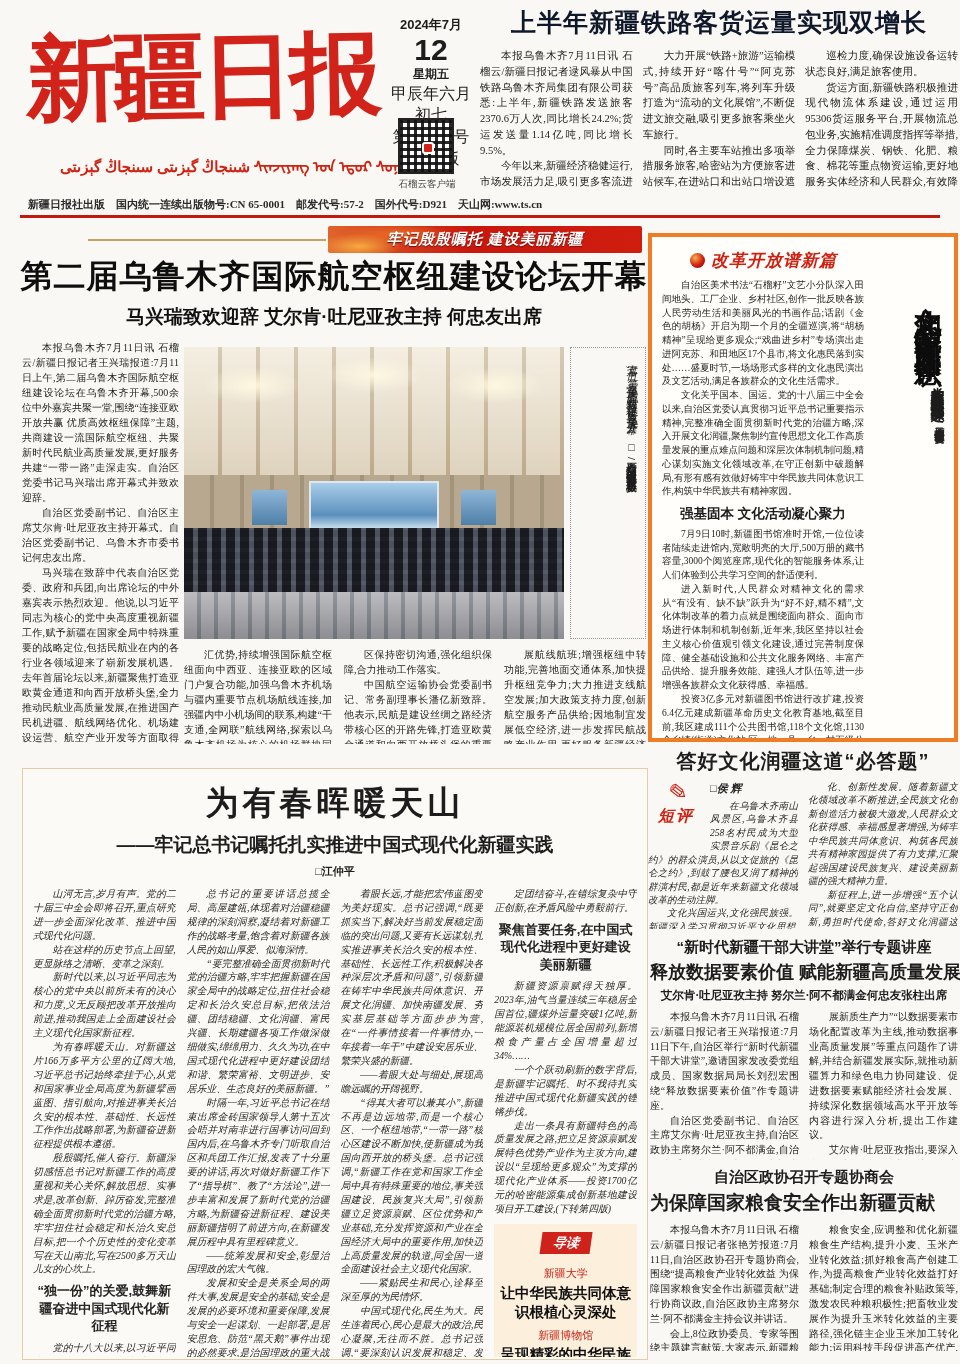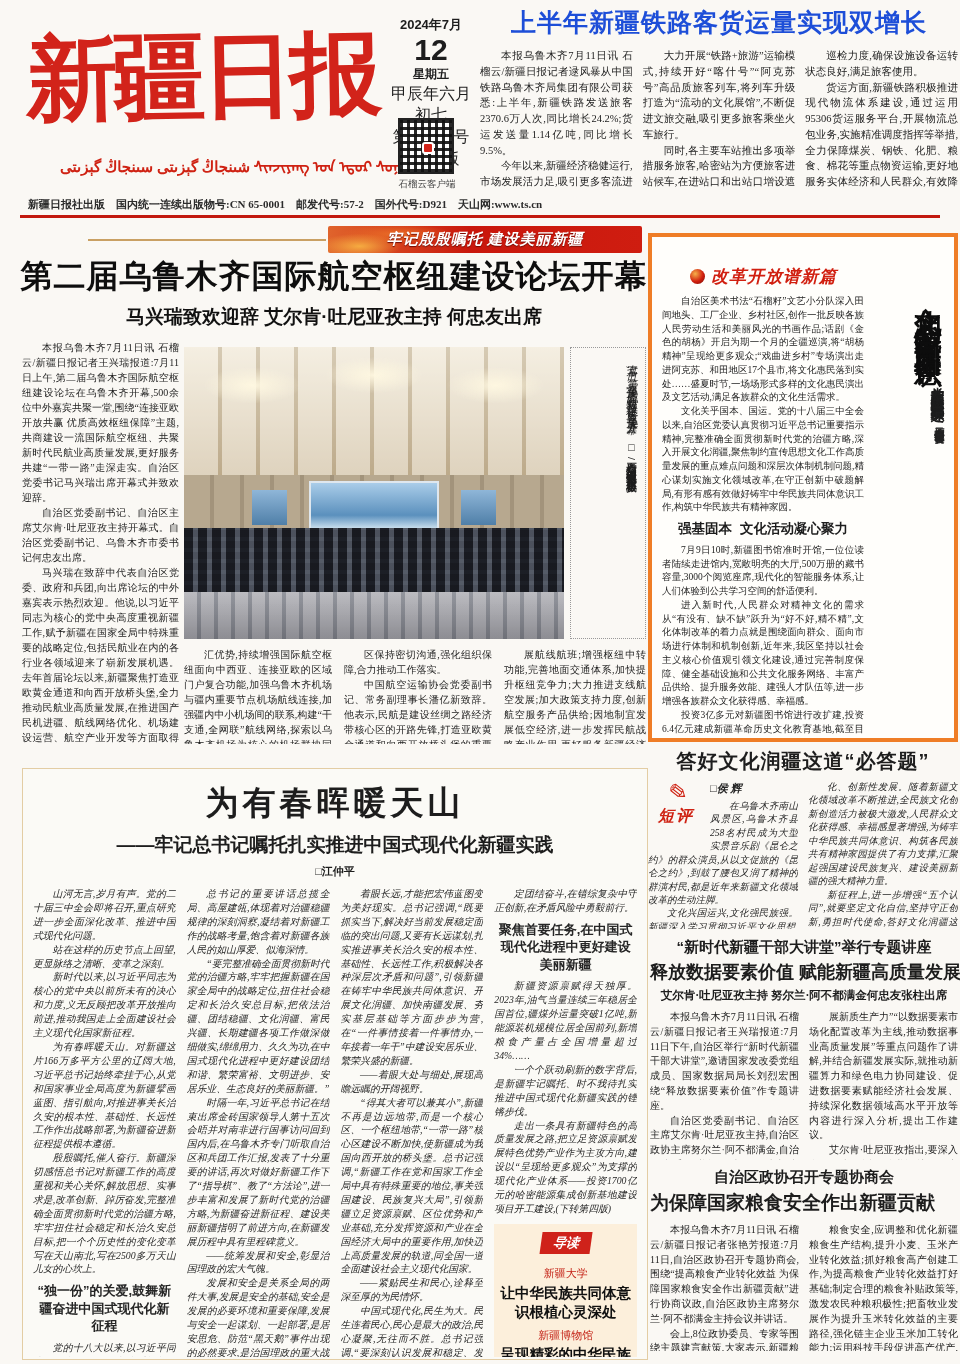--- a/index.html
+++ b/index.html
@@ -23,21 +23,21 @@
   #qr { left:398px; top:118px; width:56px; height:56px; border:2px solid #222; background-color:#fff;
         background-image: repeating-linear-gradient(0deg,rgba(17,17,17,.9) 0 3px,transparent 3px 7px),
                           repeating-linear-gradient(90deg,rgba(17,17,17,.9) 0 3px,#fff 3px 7px); }
   #qr .dot { position:absolute; left:22px; top:22px; width:12px; height:12px; background:#d2231a; border-radius:3px; border:2px solid #fff; }
   #qrcap { left:390px; top:178px; width:74px; text-align:center; font-size:9.5px; color:#444; }
   #publine { left:28px; top:197px; width:620px; font-size:11px; font-weight:bold; color:#2c2c2c; white-space:nowrap; }
   #redrule { left:20px; top:215px; width:920px; height:3px; background:#c2190e; }
 
   
   #toparticle { left:480px; top:6px; width:478px; }
-  #toparticle h2 { font-size:25px; letter-spacing:1px; text-align:center; font-weight:900; color:#1d4ed8; }
+  #toparticle h2 { font-size:25px; letter-spacing:1px; text-align:center; font-weight:900; color:#0f172a; }
   #topcols { display:flex; gap:10px; margin-top:9px; }
   #topcols > div { flex:1; height:144px; overflow:hidden; font-size:10.5px; line-height:1.5; color:#222; }
 
   
   #goldline { left:88px; top:239px; width:238px; height:2px; background:#c9a063; }
   #banner { left:328px; top:226px; width:314px; height:27px; border-radius:2px; display:flex; align-items:center; justify-content:center;
             background: radial-gradient(ellipse 60px 18px at 10% 75%, rgba(247,176,66,.95), transparent 70%),
                         radial-gradient(ellipse 80px 14px at 22% 30%, rgba(238,120,40,.8), transparent 70%),
                         linear-gradient(90deg,#e0642c,#c9170c 45%,#cf1d10); }
   #banner span { color:#fff; font-weight:bold; font-style:italic; font-size:15px; letter-spacing:1px; text-shadow:0 1px 1px #6f0b04; }
@@ -65,26 +65,26 @@
   .ph-chairs { position:absolute; left:0; top:84%; width:100%; height:16%;
       background: repeating-linear-gradient(90deg, #e9e9ec 0 13px, #b7bac1 13px 17px),
                   linear-gradient(rgba(60,60,70,.25), rgba(30,30,40,.45)); background-blend-mode:multiply; }
   #photocap { left:570px; top:347px; width:76px; height:292px; writing-mode:vertical-rl; border:1px dotted #999;
               padding:8px 5px; font-size:10.5px; line-height:1.7; }
   #photocap .cap { font-style:italic; letter-spacing:2px; }
   #photocap .credit { font-weight:bold; margin-top:8px; letter-spacing:1px; font-style:normal; }
 
   
   #culturebox { left:648px; top:233px; width:310px; height:509px; border:4px solid #ef7d26; background:#fffefb; padding:8px 10px; overflow:hidden; }
-  #cult-kicker { display:flex; align-items:center; gap:6px; margin:20px 0 7px 28px; }
+  #cult-kicker { display:flex; align-items:center; gap:6px; margin:4px 0 7px 28px; }
   #cult-kicker .ball { width:15px; height:15px; border-radius:50%;
       background: radial-gradient(circle at 35% 32%, #f6b04a, #d11f0e 55%, #6f0c05); }
   #cult-kicker span.t { color:#d11f10; font-weight:900; font-style:italic; font-size:17px; letter-spacing:1px; font-family:"Liberation Sans",sans-serif; }
   #cult-text { position:relative; width:202px; font-size:9.5px; line-height:1.45; }
-  #cult-text h3 { text-align:center; font-size:13.5px; margin:5px 0 4px; font-family:Liberation Mono, monospace; }
+  #cult-text h3 { text-align:center; font-size:13.5px; margin:5px 0 4px; font-family:Liberation Sans, sans-serif; }
   #cult-vert { position:absolute; right:8px; top:48px; height:450px; writing-mode:vertical-rl; display:flex; }
   #cult-vert .vt { font-size:27px; font-weight:900; letter-spacing:3px; font-family:"Liberation Sans",sans-serif; color:#0d0d0d; }
   #cult-vert .vs { font-size:13.5px; font-weight:bold; margin-top:6px; letter-spacing:1px; }
   #cult-vert .vb { font-size:10px; font-weight:bold; margin-top:10px; color:#222; }
 
   
   #comment { left:648px; top:748px; width:310px; height:184px; overflow:hidden; }
   #comment h2 { text-align:center; font-size:20px; font-weight:900; letter-spacing:1px; font-family:"Liberation Sans",sans-serif; }
   #comment .cols { display:flex; gap:10px; margin-top:6px; }
   #comment .cols > div { flex:1; font-size:9.5px; line-height:1.42; height:148px; overflow:hidden; }

